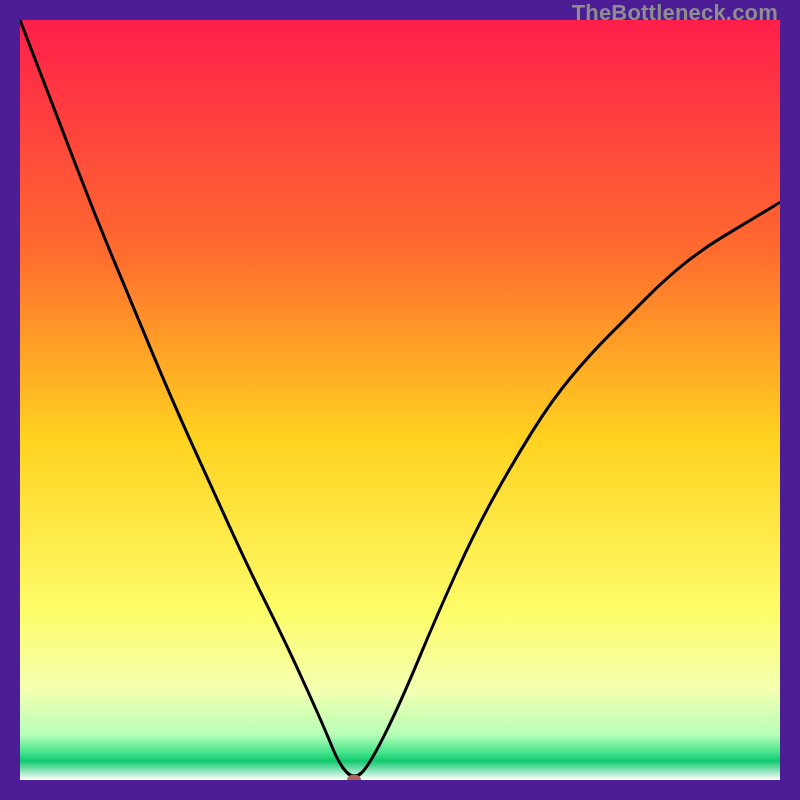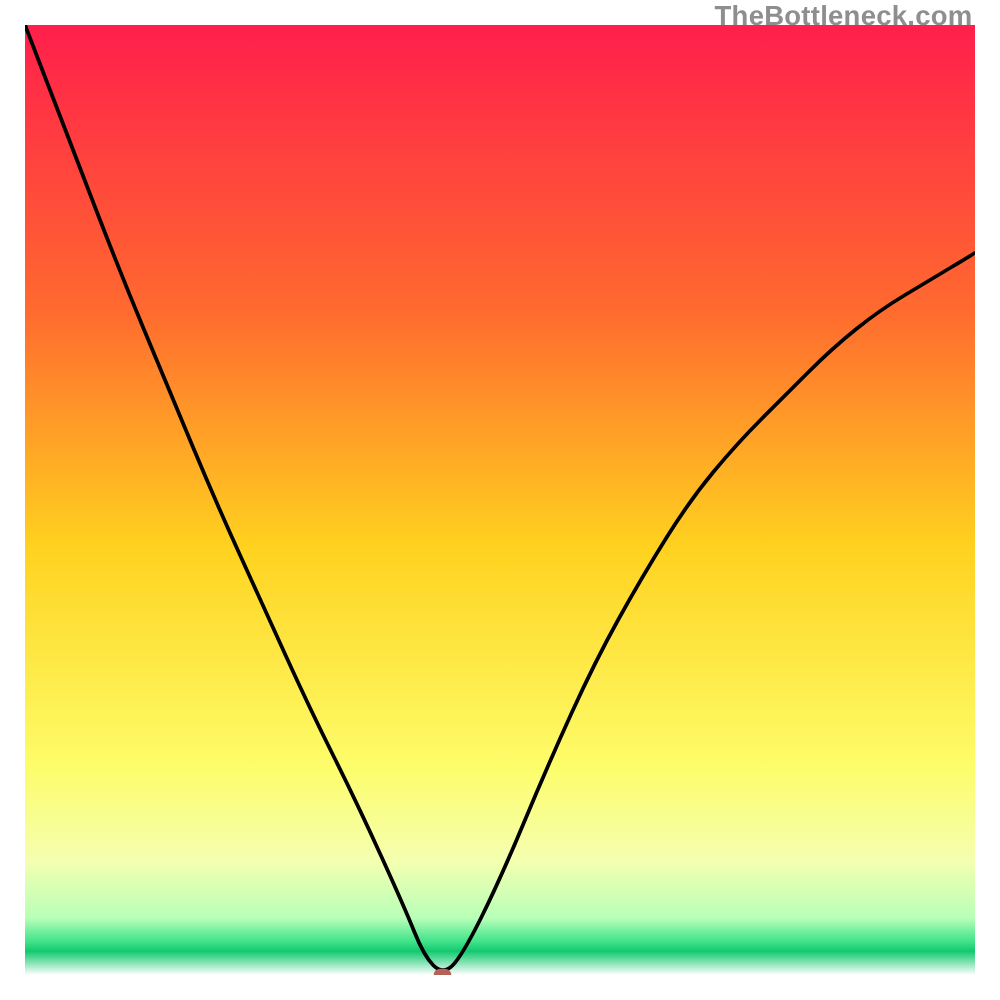--- a/index.html
+++ b/index.html
@@ -10,21 +10,21 @@
     overflow: hidden;
     background: #000;
     font-family: Arial, Helvetica, sans-serif;
   }
   .frame {
     position: absolute;
     left: 0;
     top: 0;
     width: 800px;
     height: 800px;
-    background: #ffffff;
+    background: #4c1d95;
   }
   .plot-area {
     position: absolute;
     left: 20px;
     top: 20px;
     width: 760px;
     height: 760px;
     overflow: hidden;
   }
   .gradient-bg {

